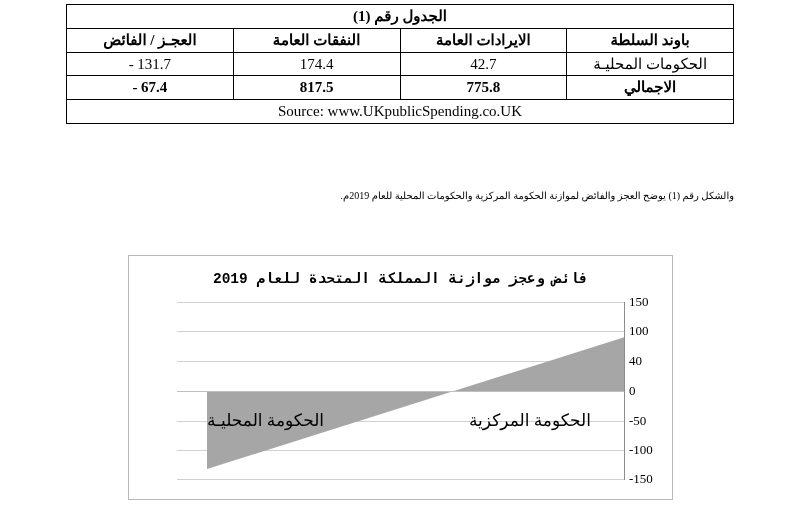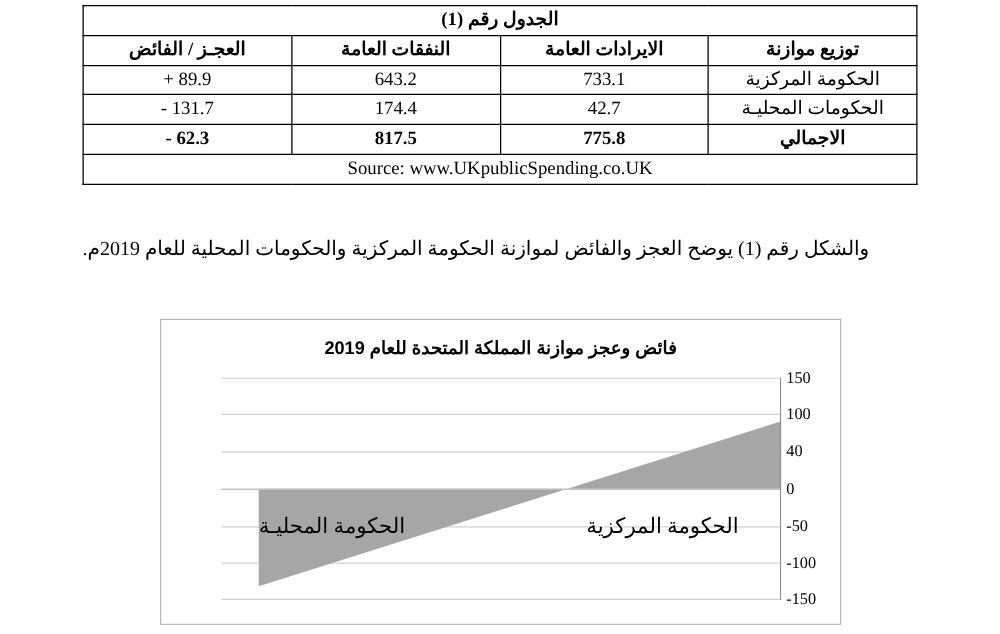--- a/index.html
+++ b/index.html
@@ -72,22 +72,22 @@
   .rtl { direction: rtl; }
   .num { direction: ltr; }
 
   
   .para {
     position: absolute;
     left: 66px;
     top: 188px;
     width: 668px;
     direction: rtl;
-    text-align: left;
-    font-size: 16px;
+    text-align: right;
+    font-size: 10px;
     line-height: 1.55;
     font-family: "Liberation Serif", "DejaVu Serif", serif;
   }
 
   
   .chart-box {
     position: absolute;
     left: 128px;
     top: 255px;
     width: 545px;
@@ -98,21 +98,21 @@
   }
   .chart-title {
     position: absolute;
     top: 14px;
     left: 0;
     width: 100%;
     text-align: center;
     font-weight: bold;
     font-size: 14.5px;
     direction: rtl;
-    font-family: Liberation Sans, sans-serif;
+    font-family: Liberation Mono, monospace;
   }
   .plot {
     position: absolute;
     left: 48px;
     top: 46px;
     width: 448px;
     height: 178px;
   }
   .plot svg { display: block; }
 
@@ -151,36 +151,30 @@
   <div class="table-wrap">
     <table class="budget">
       <tbody>
           <tr class="title-row">
         <td colspan="4" class="rtl">الجدول رقم (1)</td>
       </tr>
       <tr class="header-row">
         <td class="rtl" style="width:24%">العجـز / الفائض</td>
         <td class="rtl" style="width:24%">النفقات العامة</td>
         <td class="rtl" style="width:22%">الايرادات العامة</td>
-        <td class="rtl" style="width:30%">توزيع موازنة</td>
-      </tr>
-      <tr>
-        <td class="num">+ 89.9</td>
-        <td class="num">643.2</td>
-        <td class="num">733.1</td>
-        <td class="rtl">الحكومة المركزية</td>
+        <td class="rtl" style="width:30%">باوند السلطة</td>
       </tr>
       <tr>
         <td class="num">- 131.7</td>
         <td class="num">174.4</td>
         <td class="num">42.7</td>
         <td class="rtl">الحكومات المحليـة</td>
       </tr>
       <tr class="total-row">
-        <td class="num">- 62.3</td>
+        <td class="num">- 67.4</td>
         <td class="num">817.5</td>
         <td class="num">775.8</td>
         <td class="rtl">الاجمالي</td>
       </tr>
       <tr class="source-row">
         <td colspan="4">Source: www.UKpublicSpending.co.UK</td>
       </tr>
     </tbody>
       </table>
   </div>

